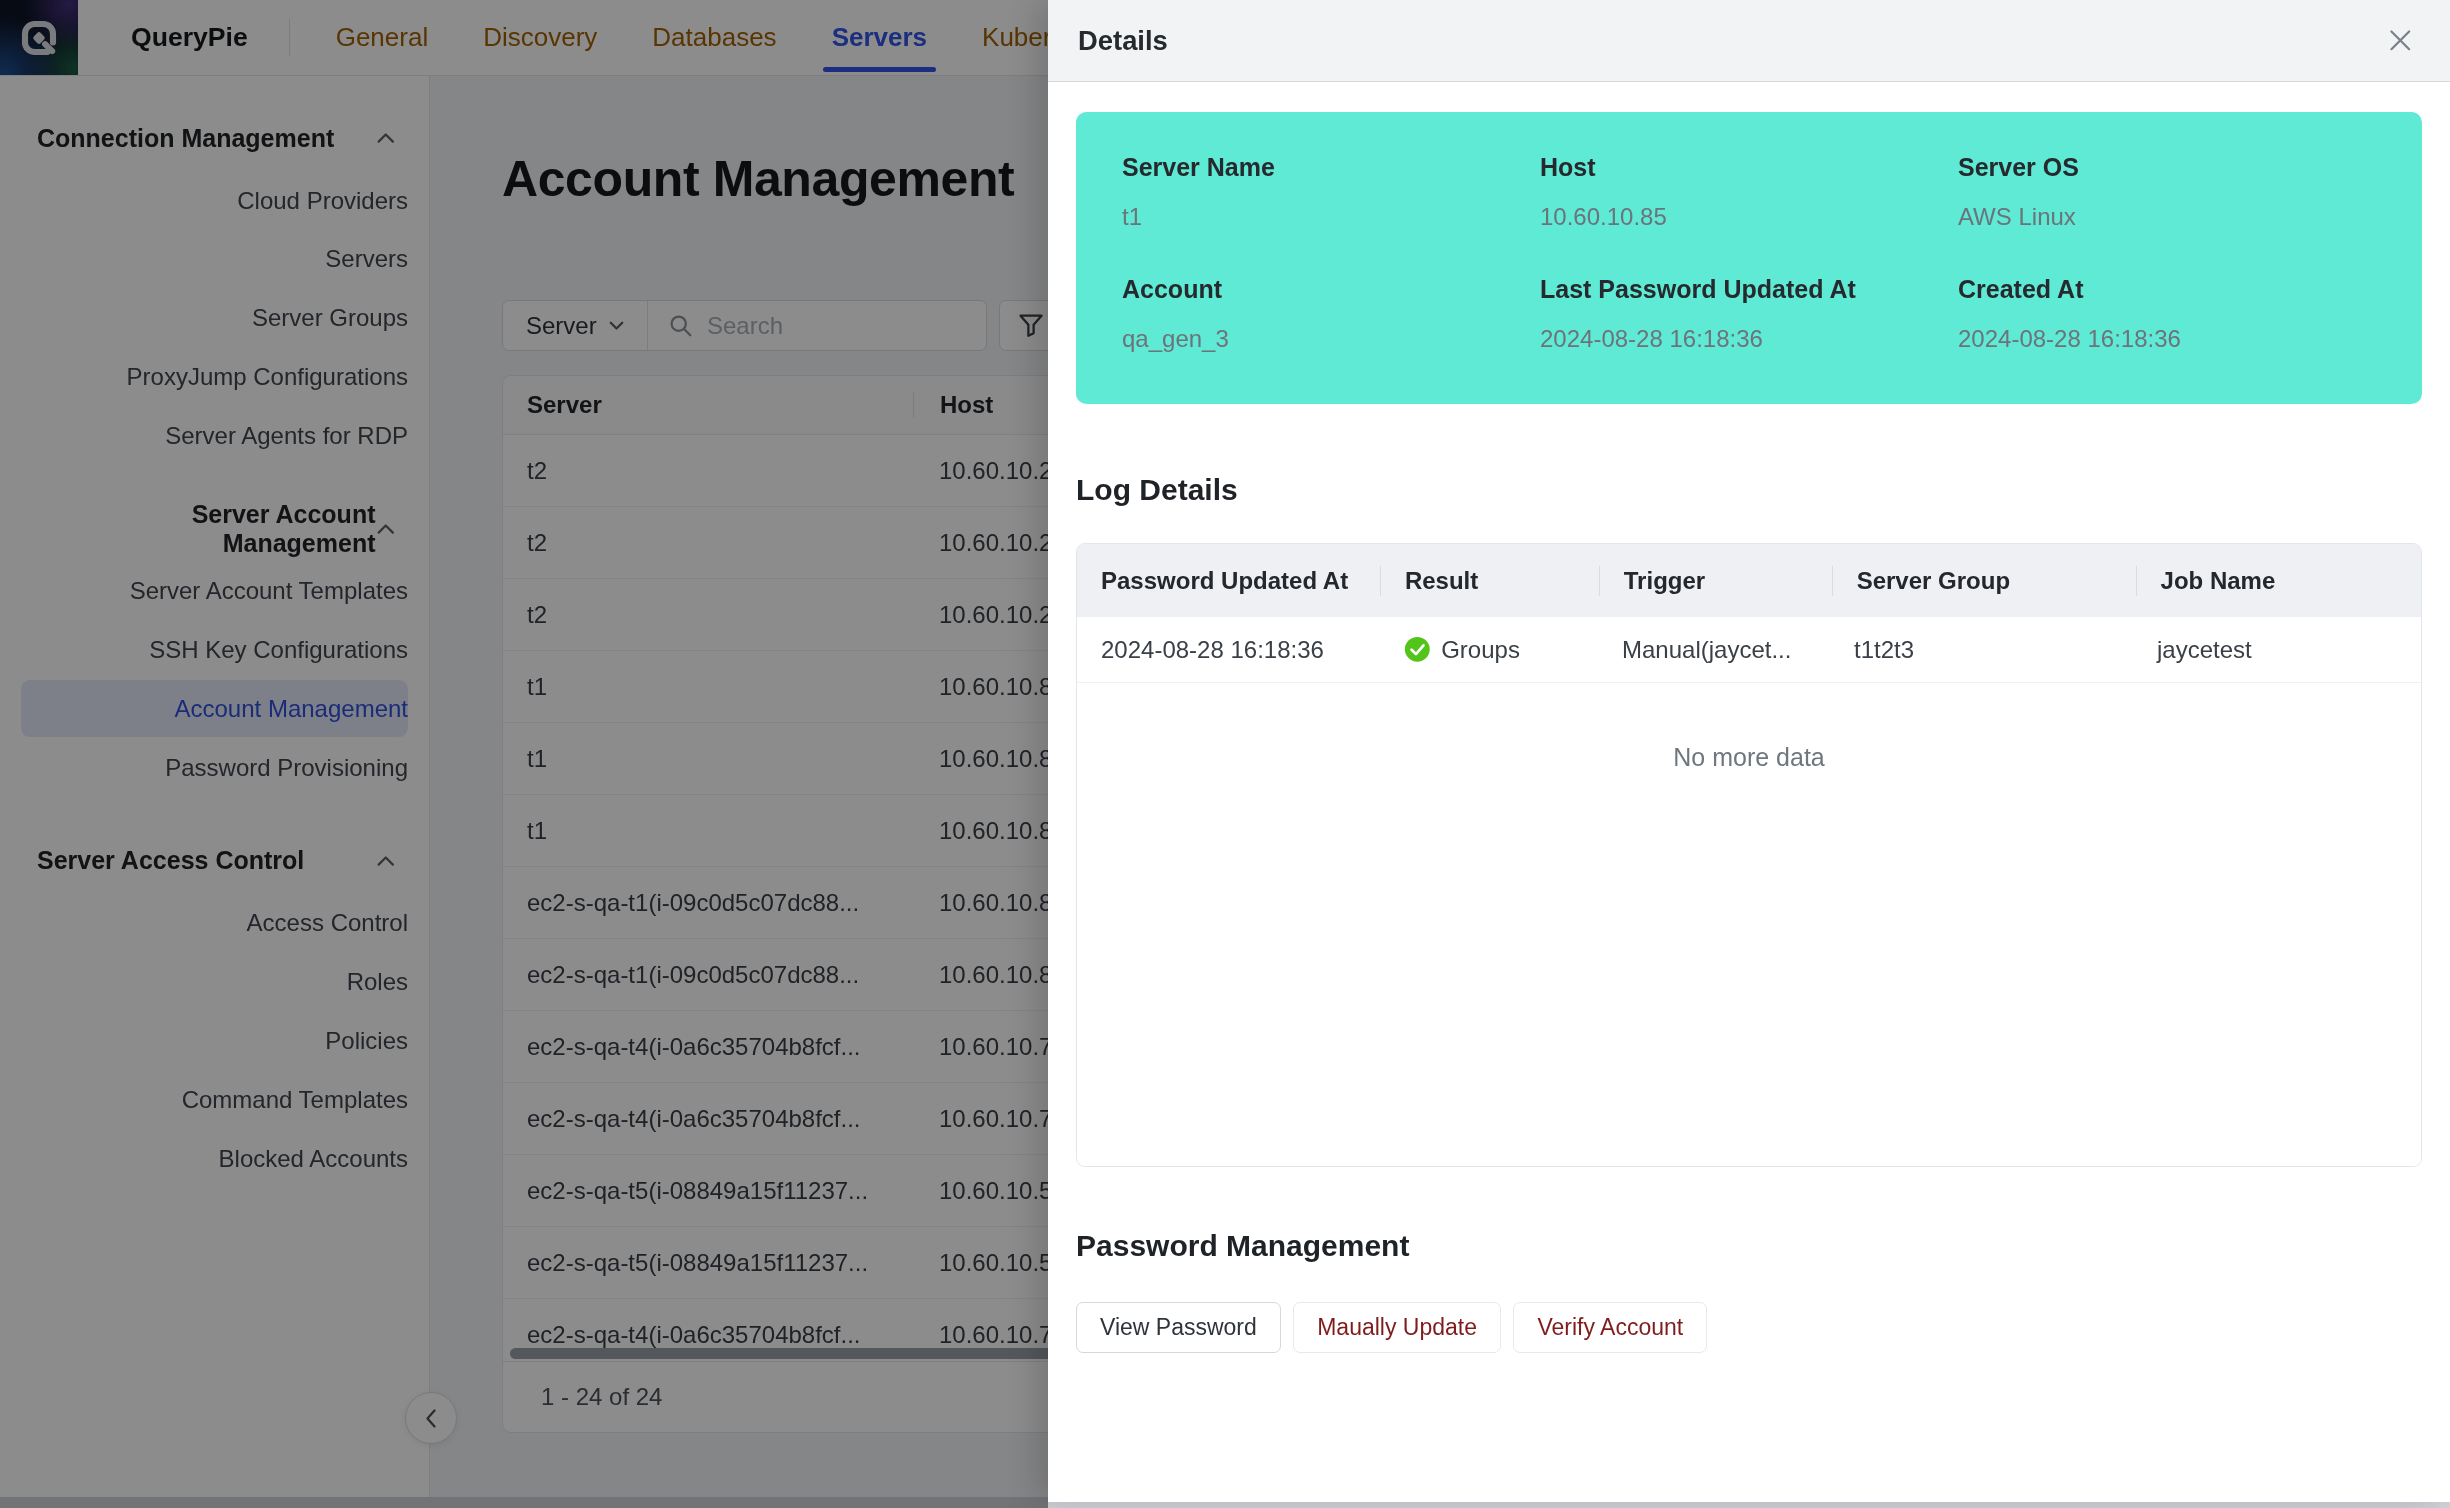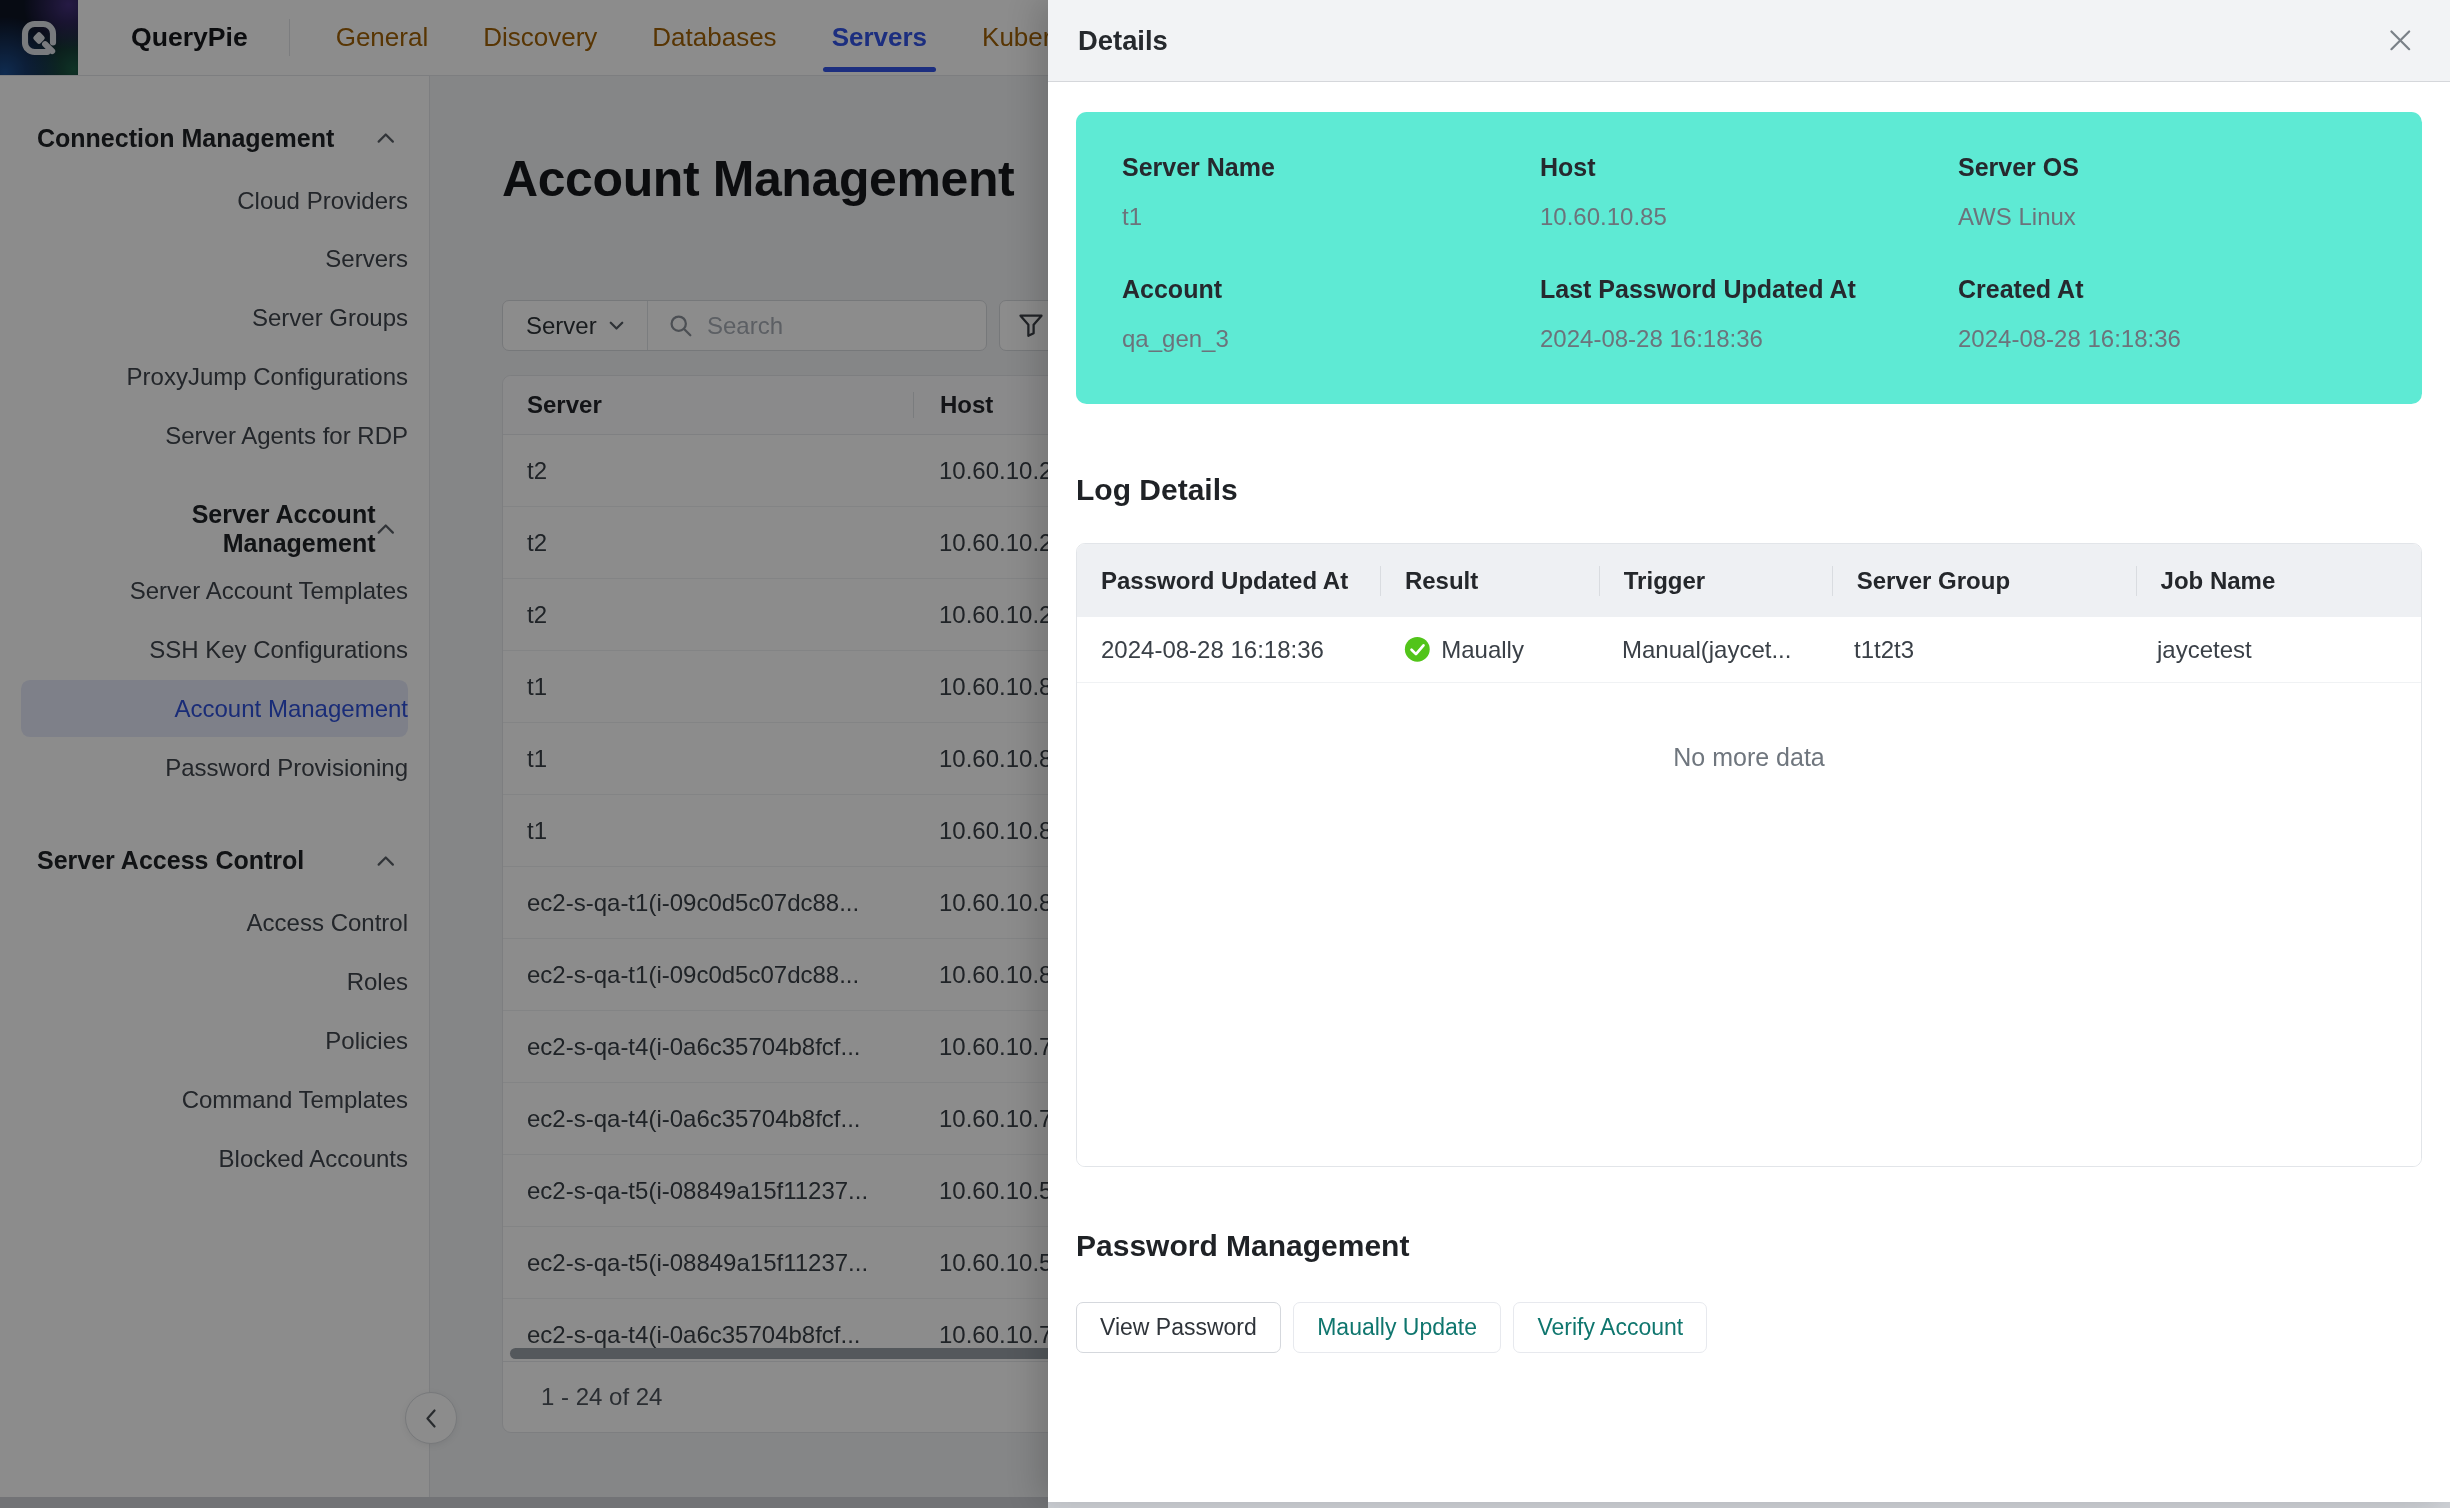--- a/index.html
+++ b/index.html
@@ -101,21 +101,21 @@
   .lc{box-sizing:border-box;padding-left:24px;white-space:nowrap;overflow:hidden;display:flex;align-items:center;}
   .lc1{width:303px;}.lc2{width:218px;}.lc3{width:232px;}.lc4{width:303px;}.lc5{flex:1;}
   .lsep{width:0.9px;height:30px;background:#d9dce0;flex:0 0 auto;}
   .result-badge{display:flex;align-items:center;gap:10.6px;}
   .log-empty{height:423px;display:flex;justify-content:center;align-items:flex-start;
     padding-top:60px;font-size:25px;color:#6f767e;background:#fff;}
   .pw-heading{margin-top:62px;}
   .btn-row{display:flex;gap:12.4px;margin-top:39px;}
   .btn{height:51px;padding:0 23px;border-radius:7px;background:#fff;border:0.9px solid #d5d8dd;
     font-size:23px;color:#2f343a;display:flex;align-items:center;cursor:pointer;box-sizing:border-box;}
-  .btn.disabled{color:#0f766e;border-color:#e7e9ee;cursor:default;}
+  .btn.disabled{color:#7f1d1d;border-color:#e7e9ee;cursor:default;}
   svg{display:block;}
 </style>
 </head>
 <body>
 
 <div class="app">
 
   <div class="topbar">
     <div class="logo-tile">
       <span>
@@ -355,21 +355,21 @@
         <div class="log-row">
           <div class="lc lc1">2024-08-28 16:18:36</div>
           <div class="lc lc2">
             <span class="result-badge">
               <span>
                 <svg width="26.6" height="26.6" viewBox="0 0 30 30">
                     <circle cx="15" cy="15" r="14" fill="#52c41a"></circle>
                     <polyline points="8.5,15.5 13.5,20.5 22,10.5" stroke="#fff" stroke-width="3" fill="none" stroke-linecap="round" stroke-linejoin="round"></polyline>
                   </svg>
               </span>
-              <span>Maually</span>
+              <span>Groups</span>
             </span>
           </div>
           <div class="lc lc3">Manual(jaycet...</div>
           <div class="lc lc4">t1t2t3</div>
           <div class="lc lc5">jaycetest</div>
         </div>
         <div class="log-empty">No more data</div>
       </div>
 
       <div class="section-heading pw-heading">Password Management</div>

